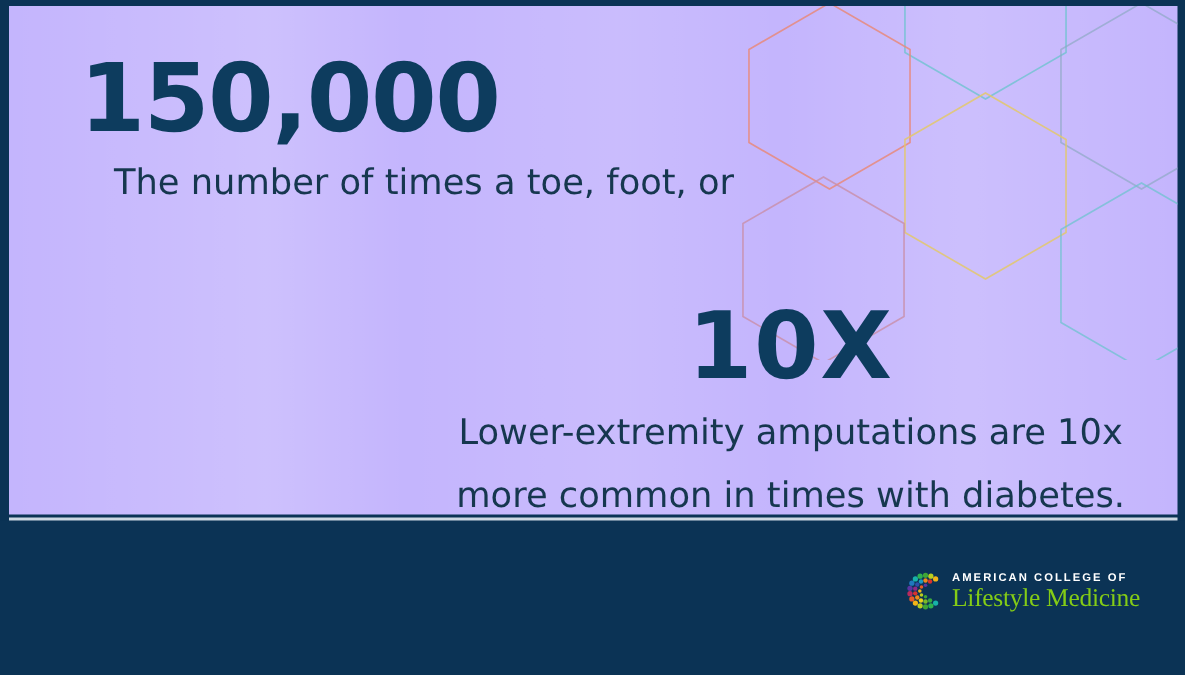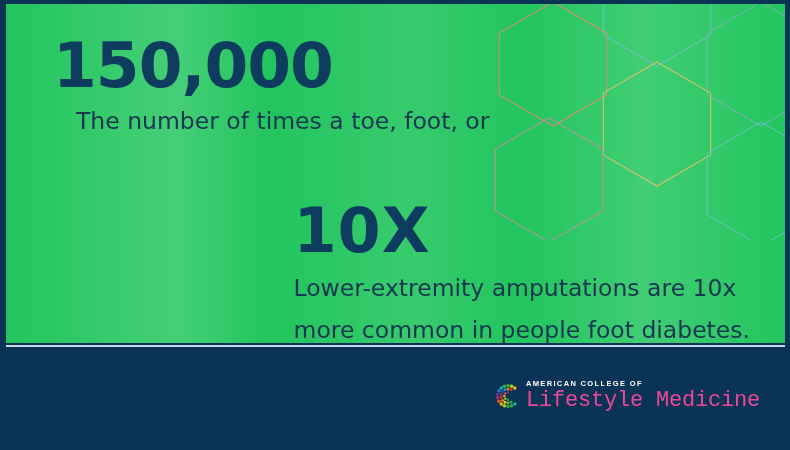--- a/index.html
+++ b/index.html
@@ -10,21 +10,21 @@
     width:790px;height:450px;
     background:#0b3355;
     overflow:hidden;
   }
 
   
   #panel{
     position:absolute;
     left:6px; top:4px; right:5px;
     height:339px;
-    background:#22c55e;
+    background:#c4b5fd;
     overflow:hidden;
   }
 
   
   #panel-sheen{
     position:absolute;inset:0;
     background:
       linear-gradient(90deg,
         rgba(255,255,255,0.00) 0%,
         rgba(255,255,255,0.16) 22%,
@@ -66,21 +66,21 @@
     color:#16374f;
     white-space:nowrap;
   }
   #stat-one .stat-caption{ margin-top:9px;margin-left:23px; }
   .emph{ font-size:25px; letter-spacing:0.3px; }
 
   
   #stat-two{
     position:absolute;
     right:35px; top:196px;
-    text-align:left;
+    text-align:center;
   }
   #stat-two .big-number{
     font-size:62px;
     letter-spacing:1px;
   }
   #stat-two .stat-caption{
     margin-top:11px;
     line-height:1.32;
   }
 
@@ -109,25 +109,25 @@
   #logo-words{ display:flex;flex-direction:column;line-height:1; }
   #logo-line1{
     font-family:"Liberation Sans",sans-serif;
     font-size:7.5px;
     font-weight:700;
     letter-spacing:1.35px;
     color:#ffffff;
     margin-bottom:2px;
   }
   #logo-line2{
-    font-family:Liberation Mono, monospace;
-    font-size:22px;
+    font-family:Liberation Serif, serif;
+    font-size:17px;
     font-weight:400;
     letter-spacing:-0.2px;
-    color:#ec4899;
+    color:#84cc16;
   }
 </style>
 </head>
 <body>
 
 <div id="infographic">
 
   <div id="panel">
     <div id="panel-sheen"></div>
 
@@ -143,21 +143,21 @@
     </svg>
 
     <div id="stat-one">
       <div class="big-number">150,000</div>
       <div class="stat-caption">The number of times a toe, foot, or</div>
     </div>
 
     <div id="stat-two">
       <div class="big-number">10X</div>
       <div class="stat-caption"><span>Lower-extremity amputations are </span><span>10x</span></div>
-      <div class="stat-caption">more common in people foot diabetes.</div>
+      <div class="stat-caption">more common in times with diabetes.</div>
     </div>
   </div>
 
   <div id="footer">
     <div id="footer-rule"></div>
 
     <div id="logo">
       <svg id="logo-mark" viewBox="0 0 40 40" xmlns="http://www.w3.org/2000/svg">
         <g id="logo-dots">
             <circle cx="20.00" cy="5.00" r="2.5" fill="#3fa535"></circle>

